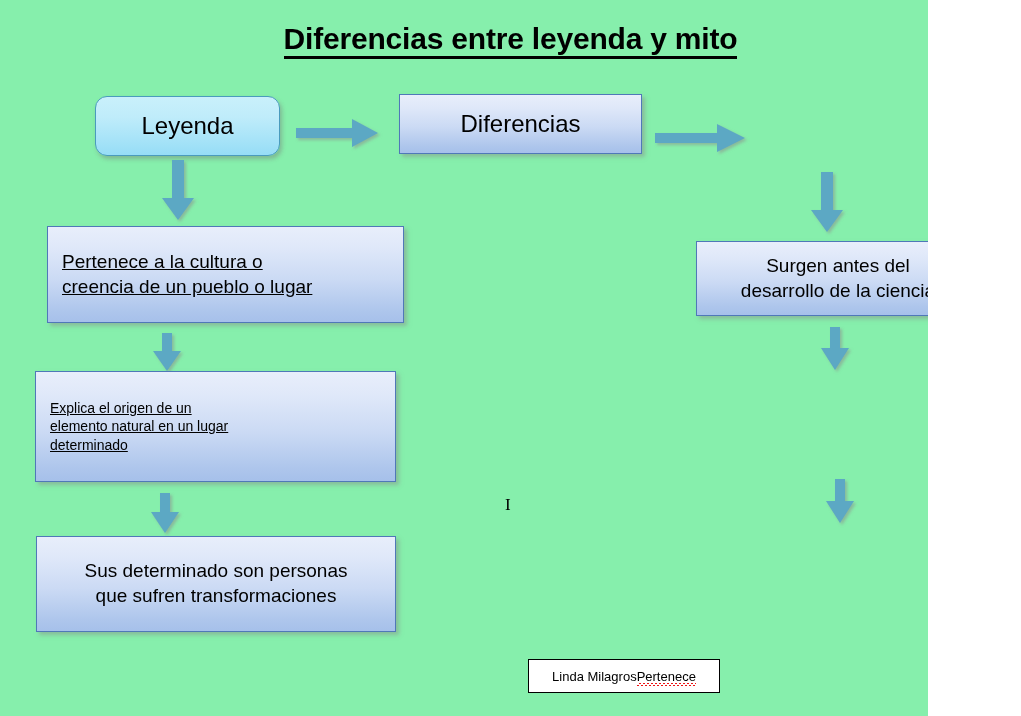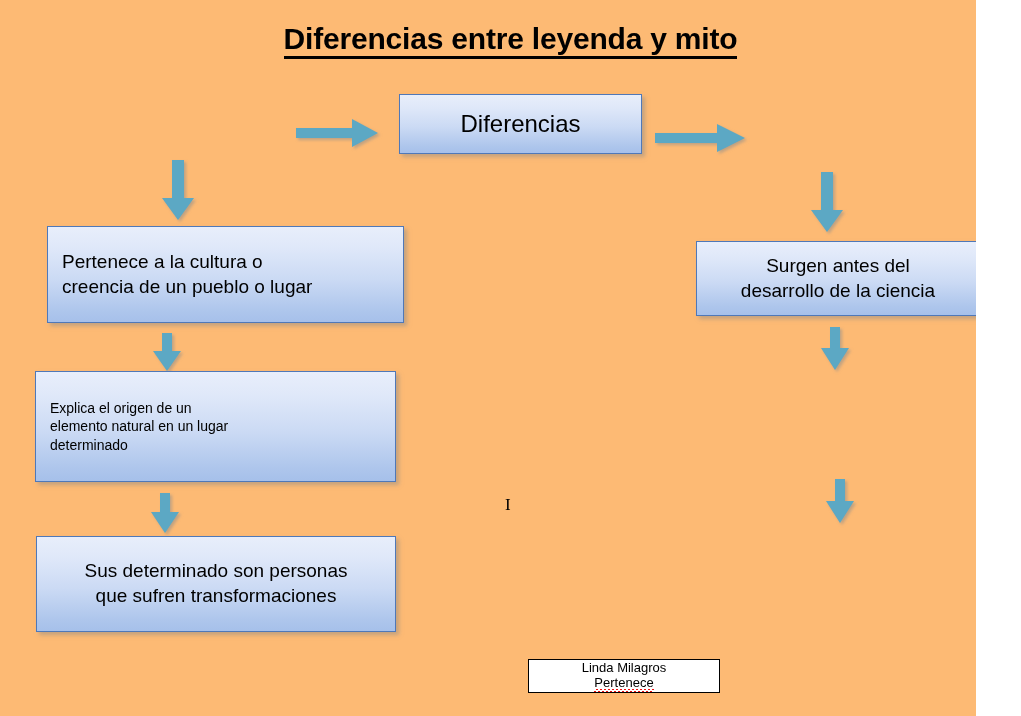--- a/index.html
+++ b/index.html
@@ -9,23 +9,22 @@
     background: #ffffff;
   }
   body {
     font-family: "Liberation Sans", sans-serif;
     color: #000000;
   }
   #canvas {
     position: relative;
     width: 928px;
     height: 716px;
-    background: #fdba74;
+    background: #86efac;
     overflow: hidden;
-    padding-left: 48px;
   }
 
   
   .page-title {
     position: absolute;
     left: 0;
     top: 22px;
     width: 1021px;
     text-align: center;
     font-size: 30px;
@@ -55,21 +54,21 @@
     font-size: 24px;
   }
 
   
   .node-square {
     border: 1px solid #4f78b8;
     background: linear-gradient(to bottom, #e8eefb 0%, #dfe8f9 22%, #cbdaf4 55%, #aec6ec 88%, #a6c0ea 100%);
     box-shadow: 3px 3px 4px rgba(140,140,140,0.5);
   }
   .node-square.center { justify-content: center; text-align: center; }
-  .node-square.left   { justify-content: flex-start; text-align: left; }
+  .node-square.left   { justify-content: flex-start; text-align: left; text-decoration: underline; }
   .node-text {
     display: block;
     line-height: 1.30;
     white-space: pre-line;
   }
 
   
   .arrow {
     position: absolute;
     filter: drop-shadow(2px 2px 1.5px rgba(140,140,140,0.55));
@@ -85,23 +84,22 @@
   }
 
   
   .credit-box {
     position: absolute;
     box-sizing: border-box;
     border: 1px solid #000;
     background: #ffffff;
     display: flex;
     align-items: center;
-    justify-content: flex-start;
+    justify-content: center;
     font-size: 13px;
-    flex-direction: column;
   }
   .spellerr {
     position: relative;
     display: inline-block;
   }
   .spellerr::after {
     content: "";
     position: absolute;
     left: 0; right: 0; bottom: -2px;
     height: 3px;
@@ -114,20 +112,23 @@
 </style>
 </head>
 <body>
 
 <div id="canvas">
 
   <div class="page-title">
     <span>Diferencias entre leyenda y mito</span>
   </div>
 
+  <div class="node node-round" style="left:95px; top:96px; width:185px; height:60px;">
+    <span>Leyenda</span>
+  </div>
 
   <div class="node node-square center" style="left:399px; top:94px; width:243px; height:60px; font-size:24px;">
     <span class="node-text">Diferencias</span>
   </div>
 
 
   <svg class="arrow" style="left:296px; top:117px;" width="84" height="32" viewBox="0 0 84 32">
     <path d="M0 11 L56 11 L56 2 L82 16 L56 30 L56 21 L0 21 Z" fill="#5ca8c4"></path>
   </svg>
 

